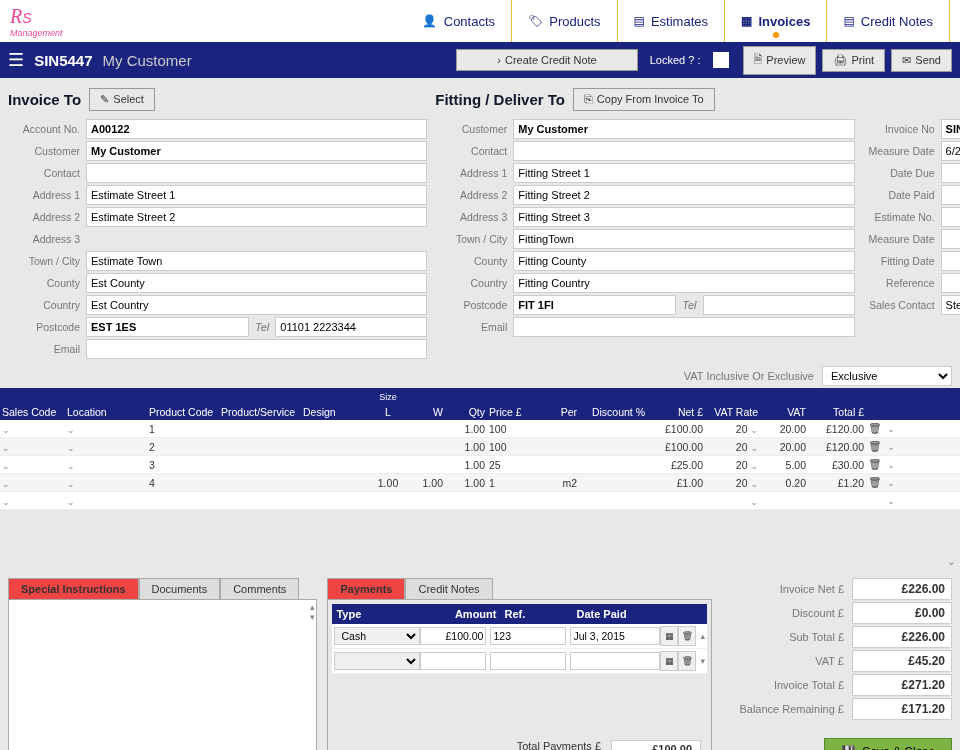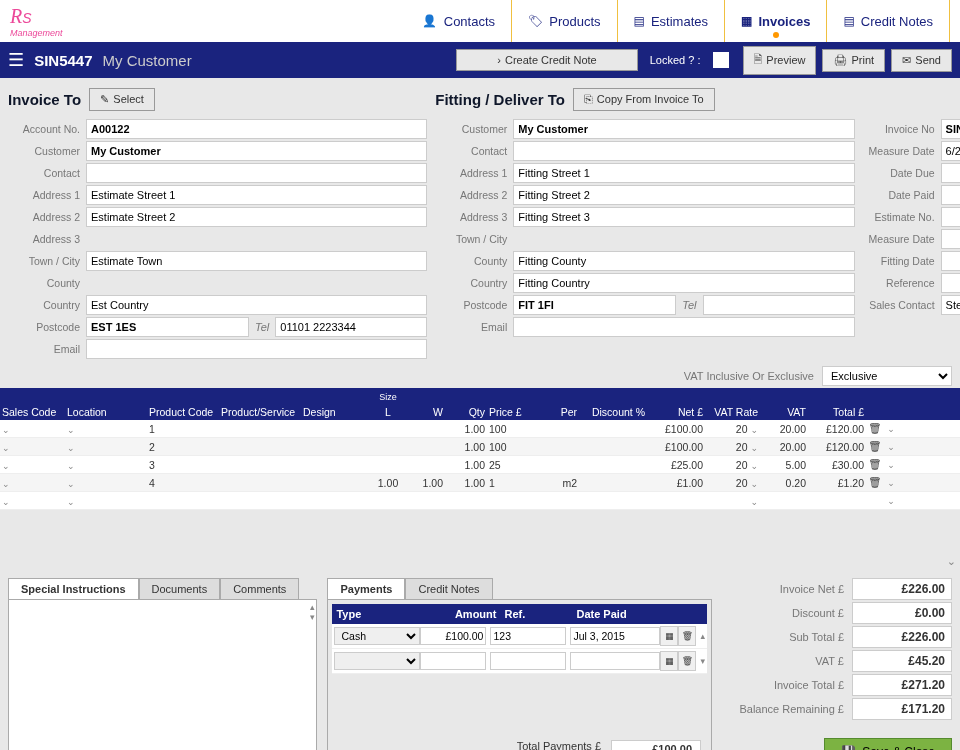--- a/index.html
+++ b/index.html
@@ -51,21 +51,21 @@
 .col-expand { width: 14px; text-align: center; }
 .dd { color: #888; font-size: 9px; }
 .size-group { position: relative; }
 .size-label { position: absolute; top: -14px; left: 50%; transform: translateX(-50%); font-size: 9px; }
 .grid-empty { height: 60px; background: #e8e8e8; position: relative; }
 .grid-empty::after { content: '⌄'; position: absolute; right: 4px; bottom: 2px; color: #888; }
 .bottom-area { display: flex; padding: 8px; gap: 10px; }
 .tabs-panel { flex: 1; }
 .tab-row { display: flex; }
 .tab { border: 1px solid #aaa; padding: 4px 12px; font-size: 11px; background: #ddd; cursor: pointer; border-bottom: none; }
-.tab.active { background: #ffffff; font-weight: bold; }
+.tab.active { background: #ef4444; font-weight: bold; }
 .tab-content { border: 1px solid #aaa; height: 170px; background: #fff; padding: 4px; position: relative; }
 .tab-content.gray { background: #e8e8e8; }
 .scroll-arrows { position: absolute; right: 2px; top: 2px; display: flex; flex-direction: column; }
 .scroll-arrows span { font-size: 9px; color: #888; cursor: pointer; }
 .pay-header { background: #1a237e; color: #fff; display: flex; font-size: 11px; font-weight: bold; padding: 4px; }
 .pay-type { width: 90px; } .pay-amt { width: 70px; text-align: right; } .pay-ref { width: 80px; padding-left: 8px; } .pay-date { width: 100px; }
 .pay-row { display: flex; font-size: 10.5px; padding: 2px; border-bottom: 1px solid #eee; align-items: center; background: #fff; }
 .pay-row input, .pay-row select { border: 1px solid #ccc; font-size: 10.5px; height: 18px; padding: 0 2px; }
 .pay-total-row { display: flex; justify-content: flex-end; padding: 6px; font-size: 11px; gap: 10px; margin-top: auto; }
 .pay-total-val { font-weight: bold; background: #fff; border: 1px solid #ccc; padding: 2px 8px; width: 90px; text-align: right; }
@@ -162,20 +162,21 @@
       </div>
     <div class="form-row">
         <span class="form-label">Address 3</span>
       </div>
     <div class="form-row">
         <span class="form-label">Town / City</span>
         <input class="form-input" value="Estimate Town" style="">
       </div>
     <div class="form-row">
         <span class="form-label">County</span>
+        <input class="form-input" value="Est County" style="">
       </div>
     <div class="form-row">
         <span class="form-label">Country</span>
         <input class="form-input" value="Est Country" style="">
       </div>
     <div class="form-row">
         <span class="form-label">Postcode</span>
         <input class="form-input bold short" value="EST 1ES" style="">
         <span class="tel-label">Tel</span>
         <input class="form-input" value="01101 2223344" style="">
@@ -209,20 +210,21 @@
     <div class="form-row">
         <span class="form-label">Address 2</span>
         <input class="form-input" value="Fitting Street 2" style="">
       </div>
     <div class="form-row">
         <span class="form-label">Address 3</span>
         <input class="form-input" value="Fitting Street 3" style="">
       </div>
     <div class="form-row">
         <span class="form-label">Town / City</span>
+        <input class="form-input" value="FittingTown" style="">
       </div>
     <div class="form-row">
         <span class="form-label">County</span>
         <input class="form-input" value="Fitting County" style="">
       </div>
     <div class="form-row">
         <span class="form-label">Country</span>
         <input class="form-input" value="Fitting Country" style="">
       </div>
     <div class="form-row">

